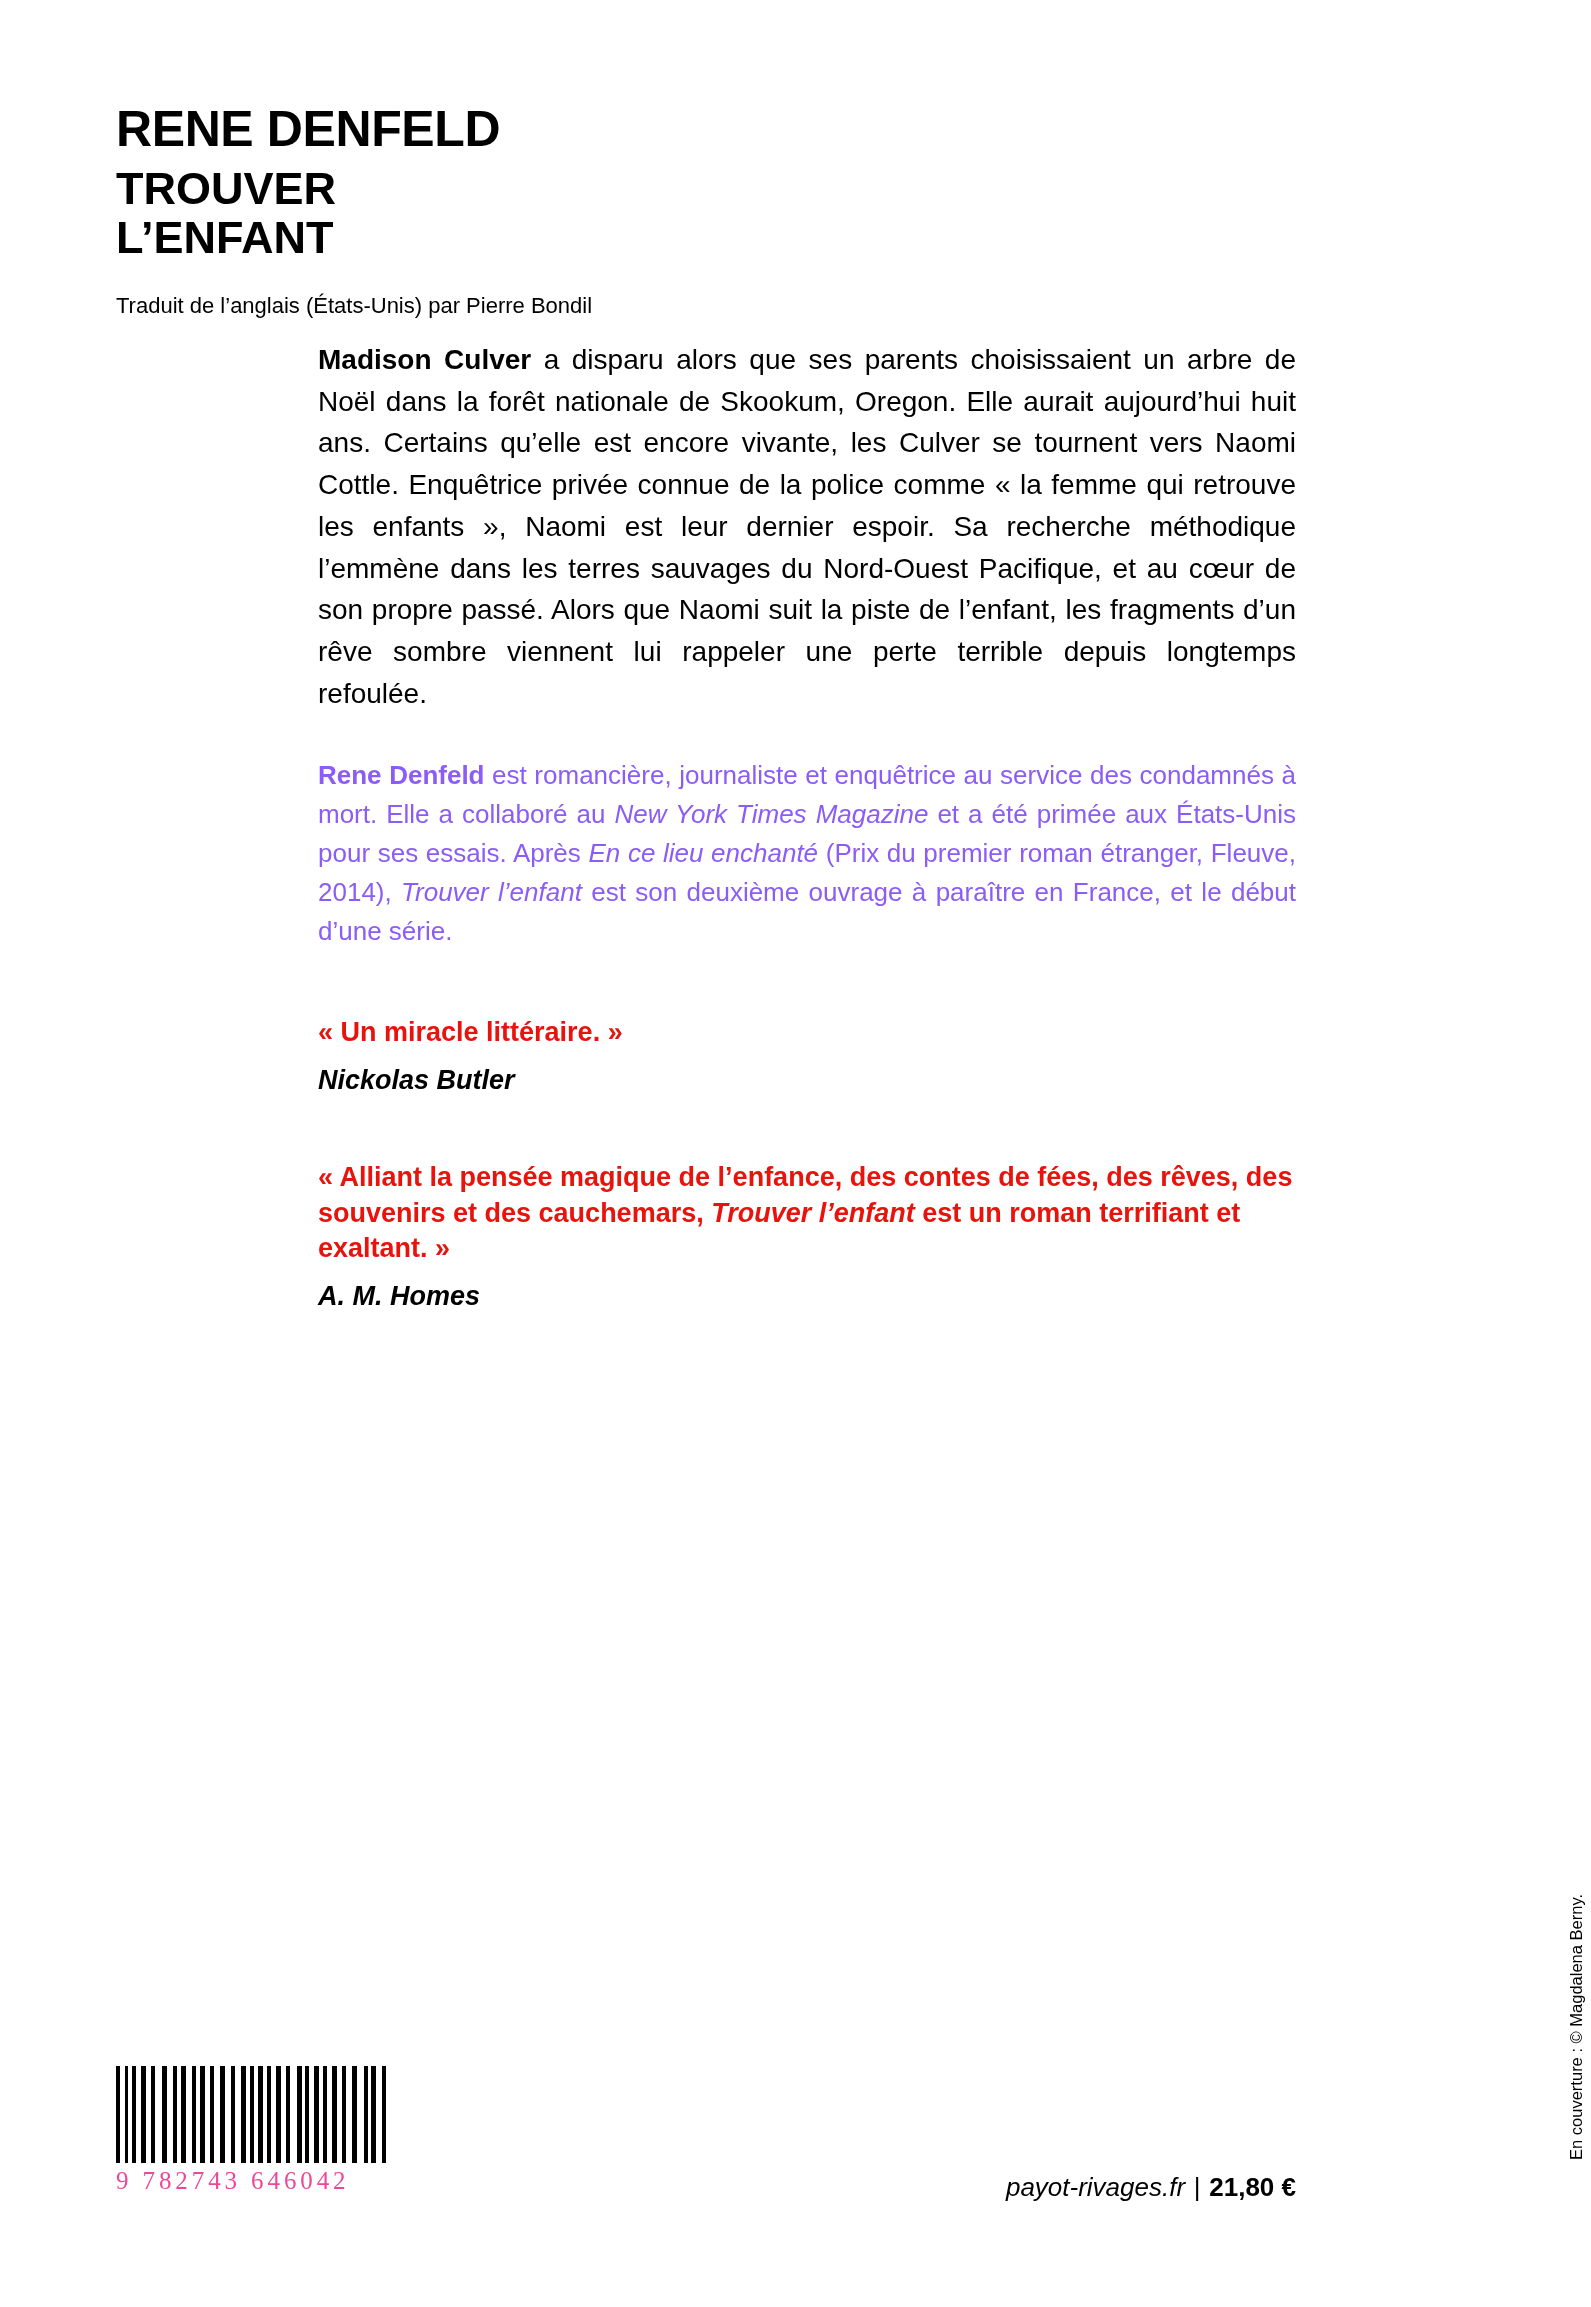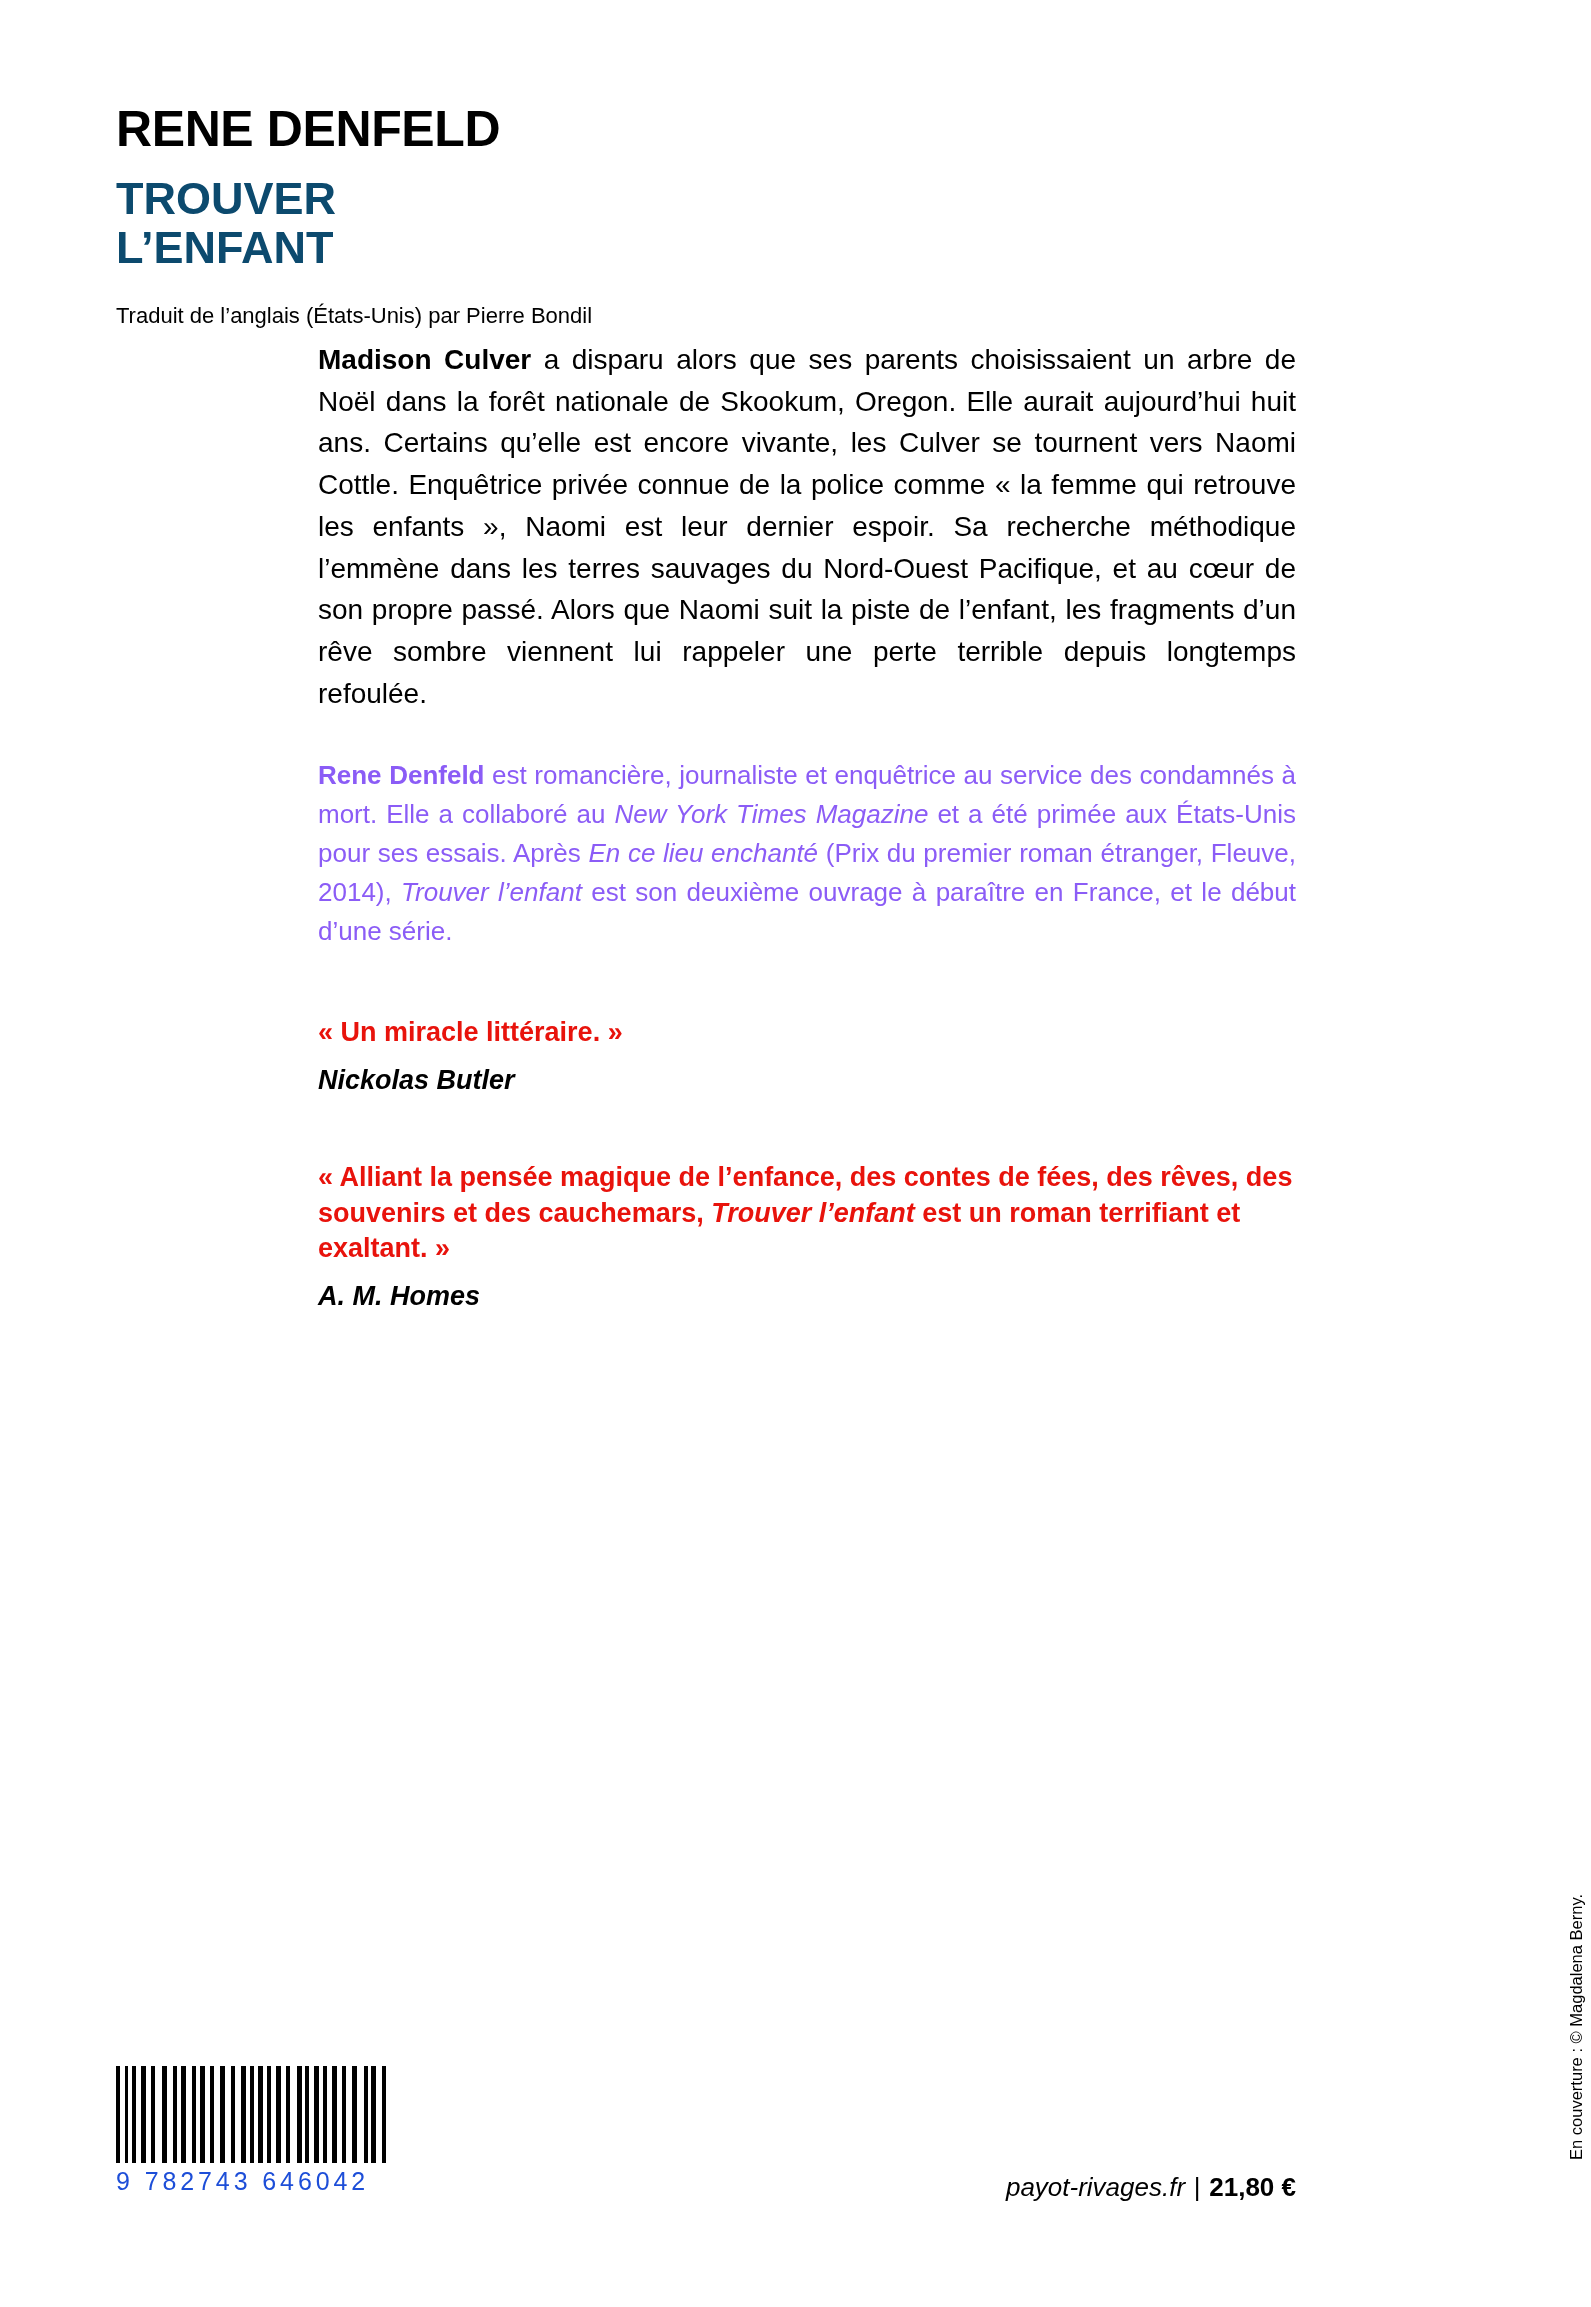--- a/index.html
+++ b/index.html
@@ -32,26 +32,26 @@
   
   .author-name {
     font-size: 50px;
     font-weight: bold;
     letter-spacing: -0.4px;
     color: #000000;
     margin-top: 104px;
     line-height: 1.0;
   }
   .book-title {
-    color: #0c4a6e;
+    color: #000000;
     font-size: 45px;
     font-weight: bold;
     line-height: 1.08;
     letter-spacing: 0px;
-    margin-top: 21px;
+    margin-top: 11px;
   }
   .translator {
     font-size: 22px;
     color: #000000;
     margin-top: 31px;
     line-height: 1.2;
   }
 
   
   .body-col {
@@ -116,22 +116,22 @@
     position: absolute;
     top: 0;
     background: #000;
     height: 97px;
     display: block;
   }
   .barcode-digits {
     margin-top: 3.5px;
     font-size: 25px;
     letter-spacing: 3.9px;
-    font-family: Liberation Sans, sans-serif;
-    color: #1d4ed8;
+    font-family: Liberation Serif, serif;
+    color: #ec4899;
     white-space: nowrap;
   }
 
   
   .footer-info {
     position: absolute;
     right: 295px;
     top: 2172px;
     font-size: 26px;
     font-weight: bold;

